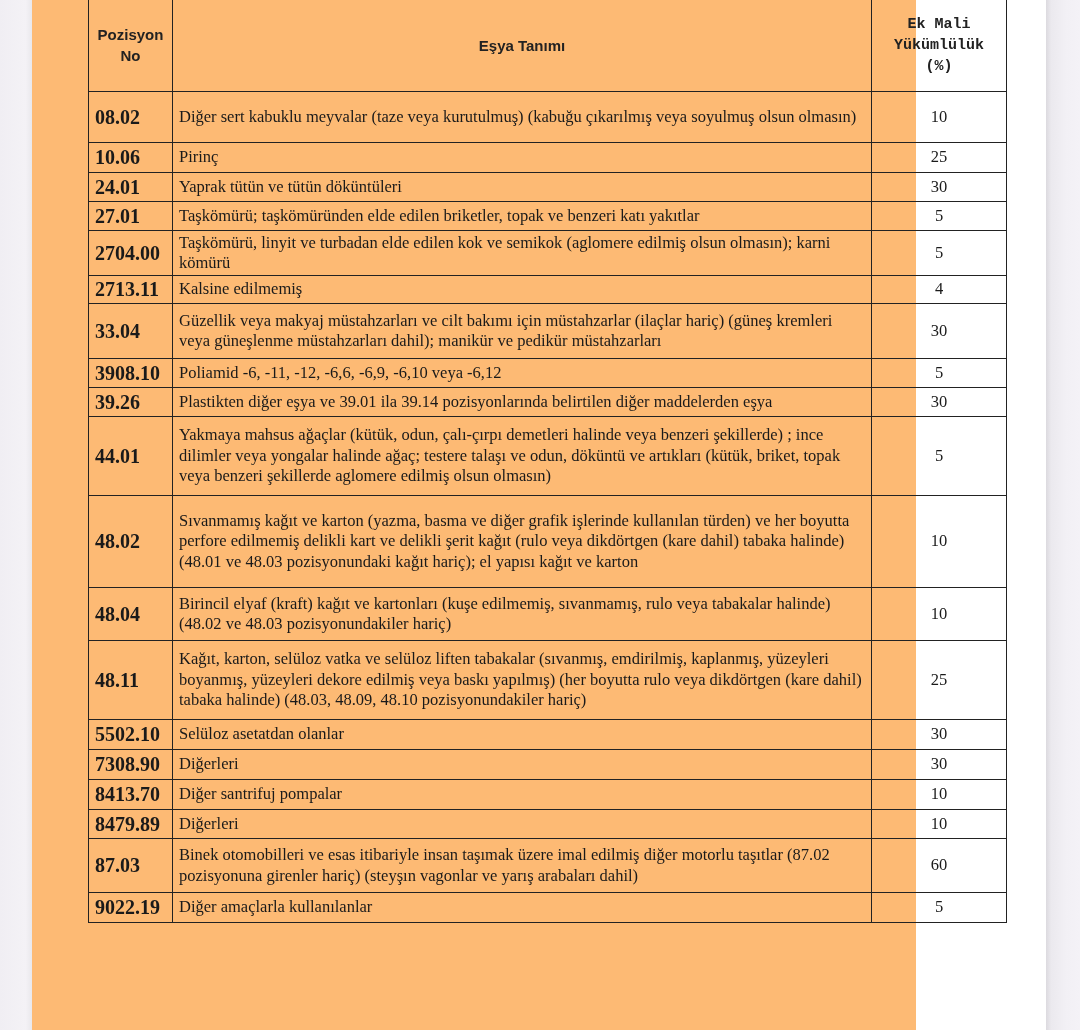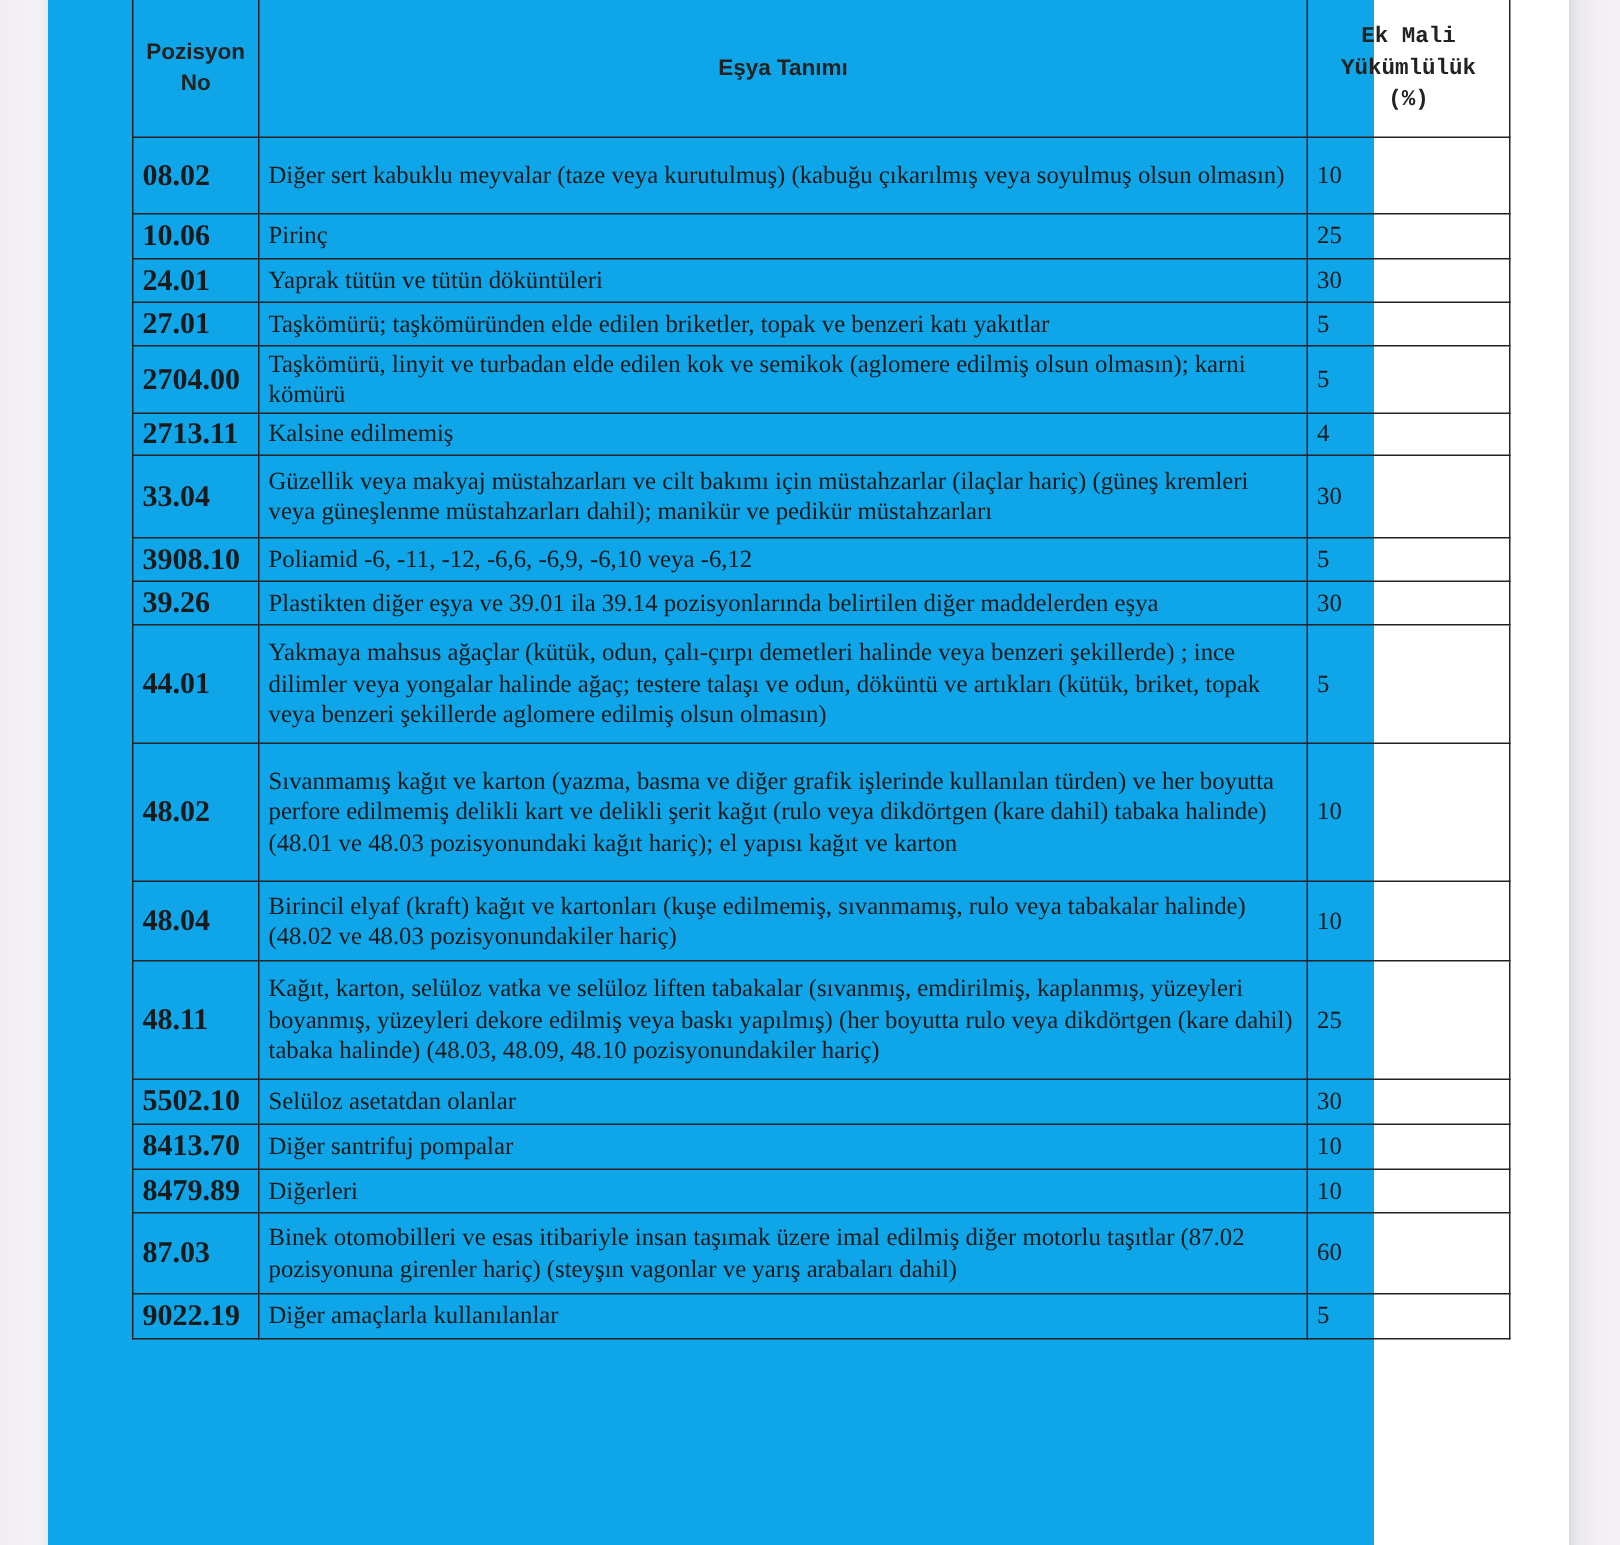--- a/index.html
+++ b/index.html
@@ -11,21 +11,21 @@
     }
     .edge-left {
       position: absolute; left: 0; top: 0; width: 32px; height: 1030px;
       background: linear-gradient(90deg, #f0eef3 0%, #f4f2f6 80%, #e9e8ec 100%);
     }
     .edge-right {
       position: absolute; left: 1046px; top: 0; width: 34px; height: 1030px;
       background: linear-gradient(90deg, #dcdadf 0%, #ebe9ee 15%, #f2f0f5 60%, #f4f2f7 100%);
     }
     .page {
-      position: absolute; left: 32px; top: 0; width: 884px; height: 1030px; background: #0ea5e9;
+      position: absolute; left: 32px; top: 0; width: 884px; height: 1030px; background: #fdba74;
     }
     table.tariff {
       position: absolute; left: 56px; top: -2px;
       border-collapse: collapse;
       width: 918px;
       table-layout: fixed;
     }
     table.tariff td, table.tariff th {
       border: 1.5px solid #222;
       padding: 0 6px;
@@ -44,21 +44,21 @@
       color: #222;
     }
     th.h-code { vertical-align: top; padding-top: 10px; }
     th.h-pct { vertical-align: top; padding-top: 2px; font-family: Liberation Mono, monospace; }
     td {
       font-size: 16.5px;
       line-height: 20.5px;
     }
     td.code { font-weight: bold; font-size: 20px; padding-left: 6px; }
     td.desc { padding-left: 7px; padding-right: 4px; }
-    td.pct { text-align: left; }
+    td.pct { text-align: center; }
   </style>
 </head>
 <body>
 
 <div class="edge-left"></div>
 <div class="page">
   <table class="tariff">
     <colgroup>
       <col class="c-code">
         <col class="c-desc">
@@ -143,20 +143,25 @@
           <td class="code">48.11</td>
           <td class="desc">Kağıt, karton, selüloz vatka ve selüloz liften tabakalar (sıvanmış, emdirilmiş, kaplanmış, yüzeyleri boyanmış, yüzeyleri dekore edilmiş veya baskı yapılmış) (her boyutta rulo veya dikdörtgen (kare dahil) tabaka halinde) (48.03, 48.09, 48.10 pozisyonundakiler hariç)</td>
           <td class="pct">25</td>
         </tr>
       <tr style="height:30px">
           <td class="code">5502.10</td>
           <td class="desc">Selüloz asetatdan olanlar</td>
           <td class="pct">30</td>
         </tr>
       <tr style="height:30px">
+          <td class="code">7308.90</td>
+          <td class="desc">Diğerleri</td>
+          <td class="pct">30</td>
+        </tr>
+      <tr style="height:30px">
           <td class="code">8413.70</td>
           <td class="desc">Diğer santrifuj pompalar</td>
           <td class="pct">10</td>
         </tr>
       <tr style="height:29px">
           <td class="code">8479.89</td>
           <td class="desc">Diğerleri</td>
           <td class="pct">10</td>
         </tr>
       <tr style="height:54px">

